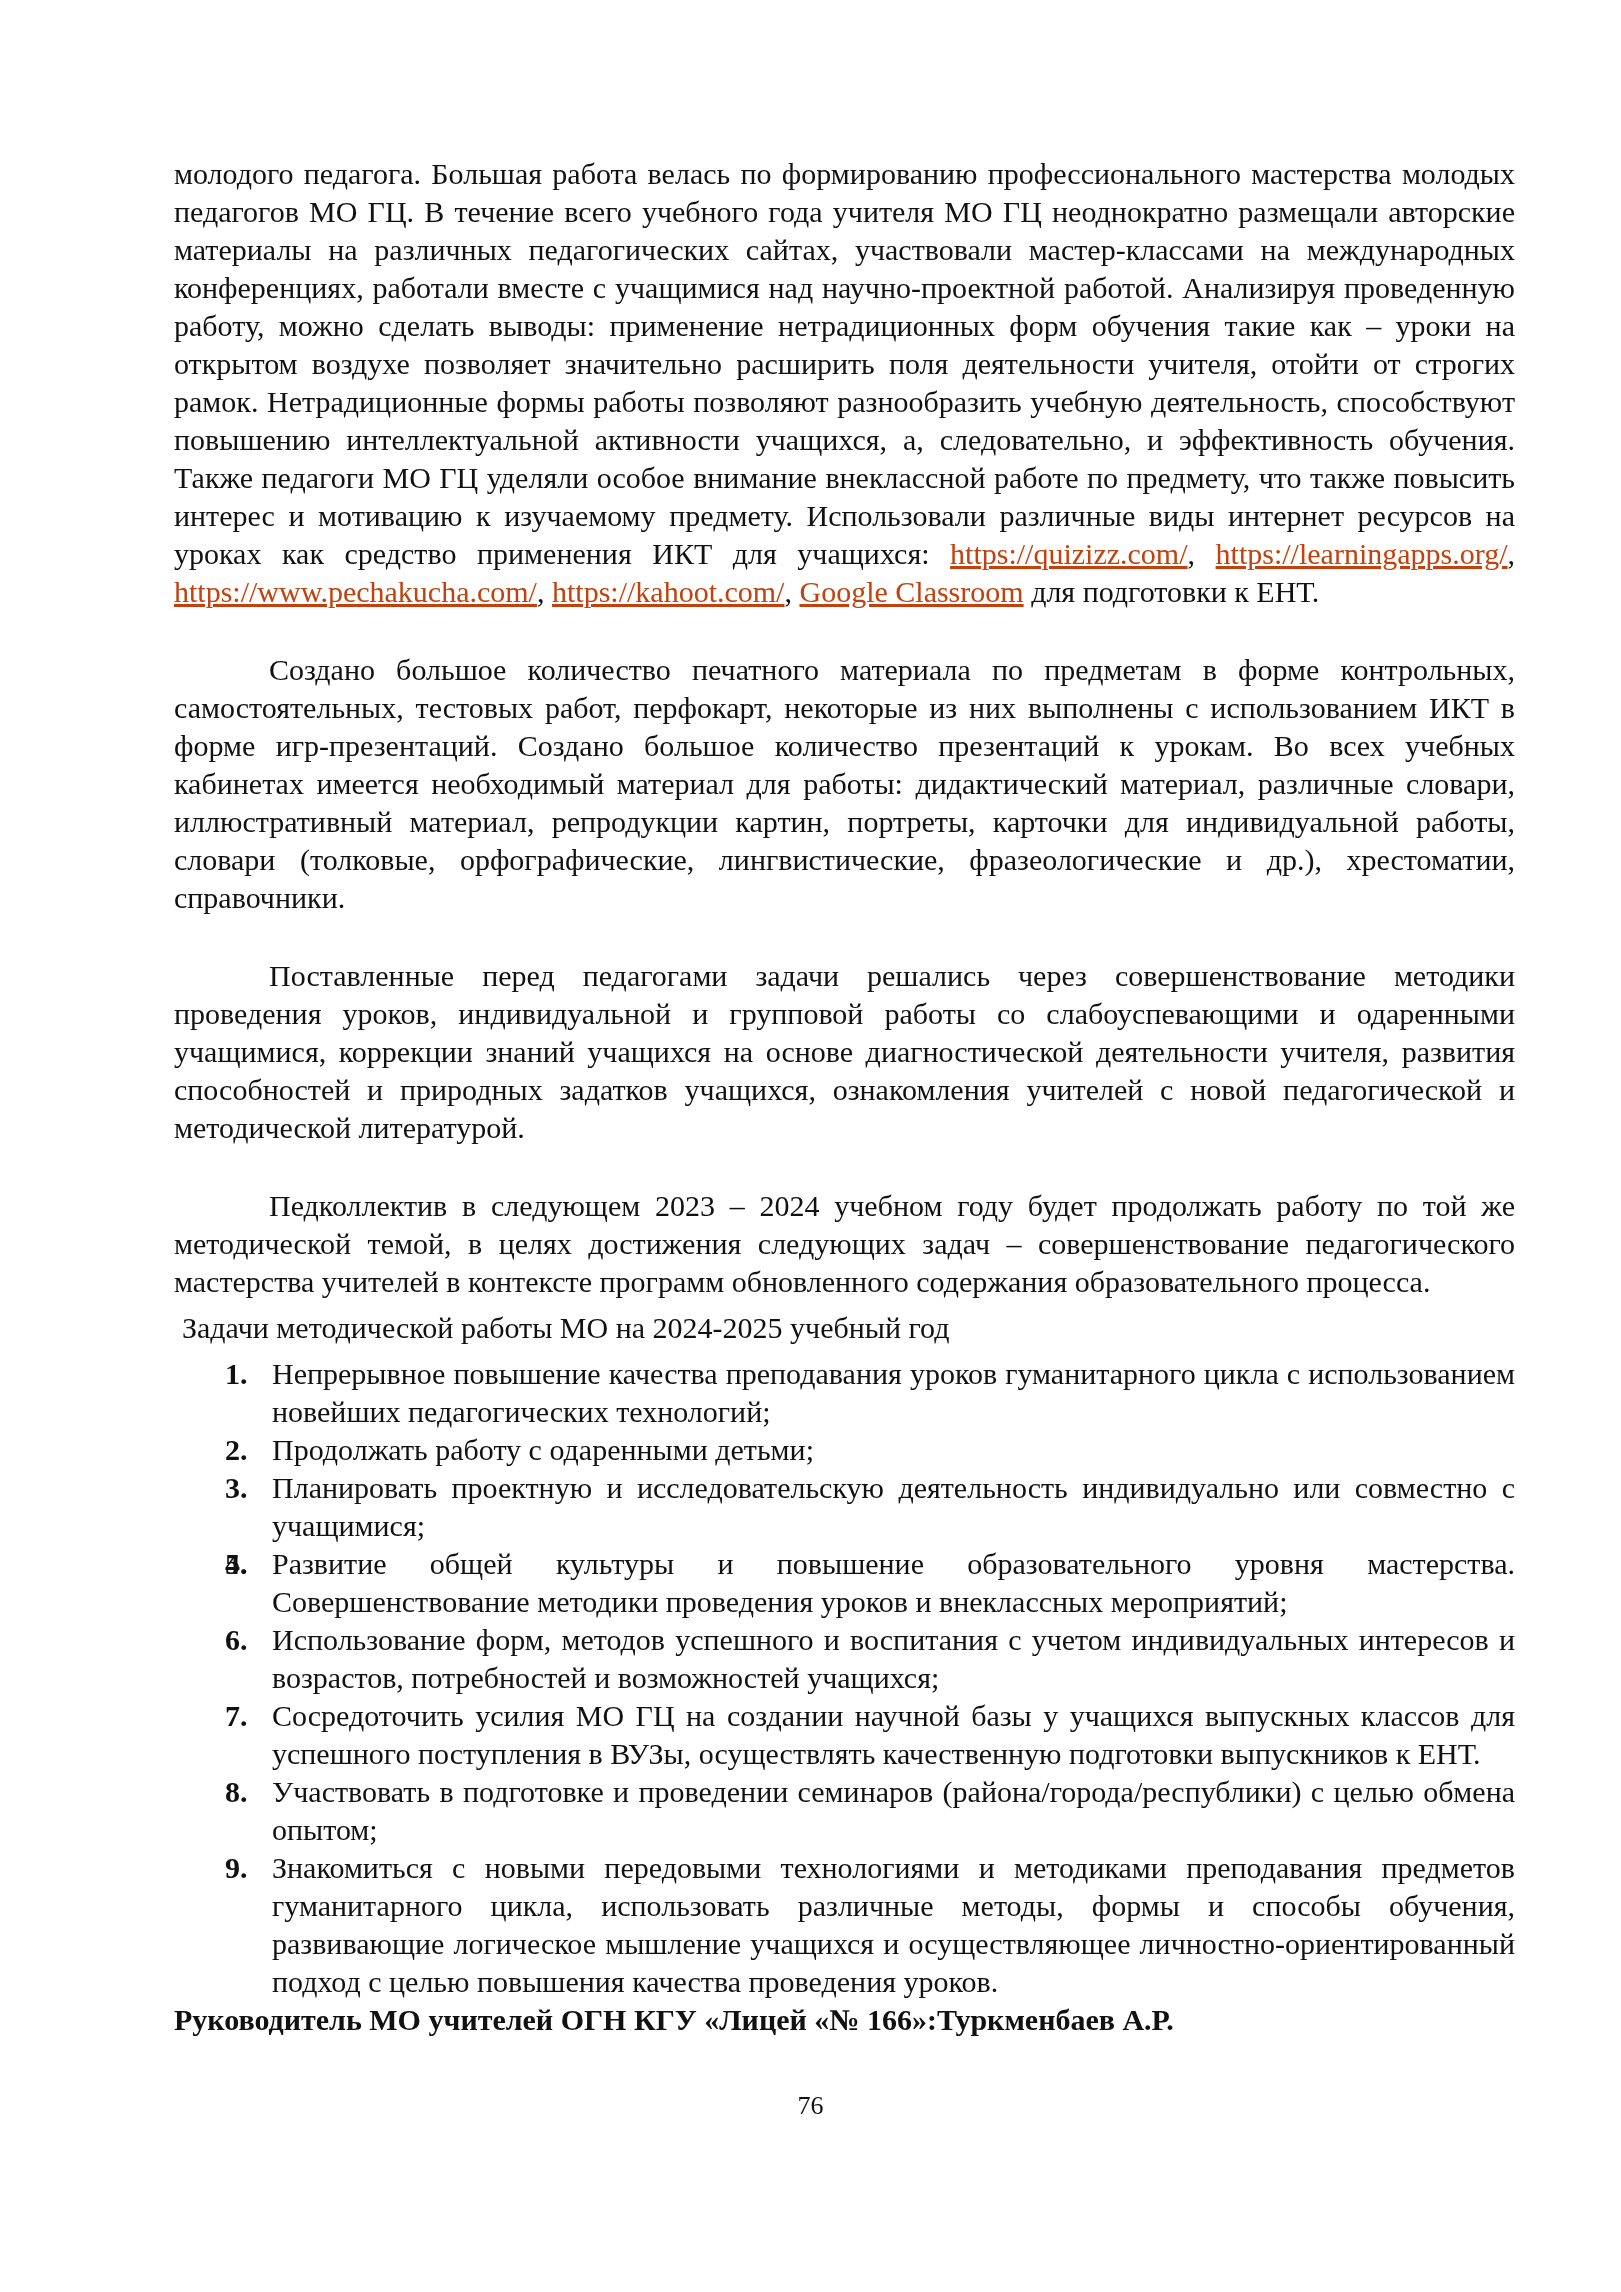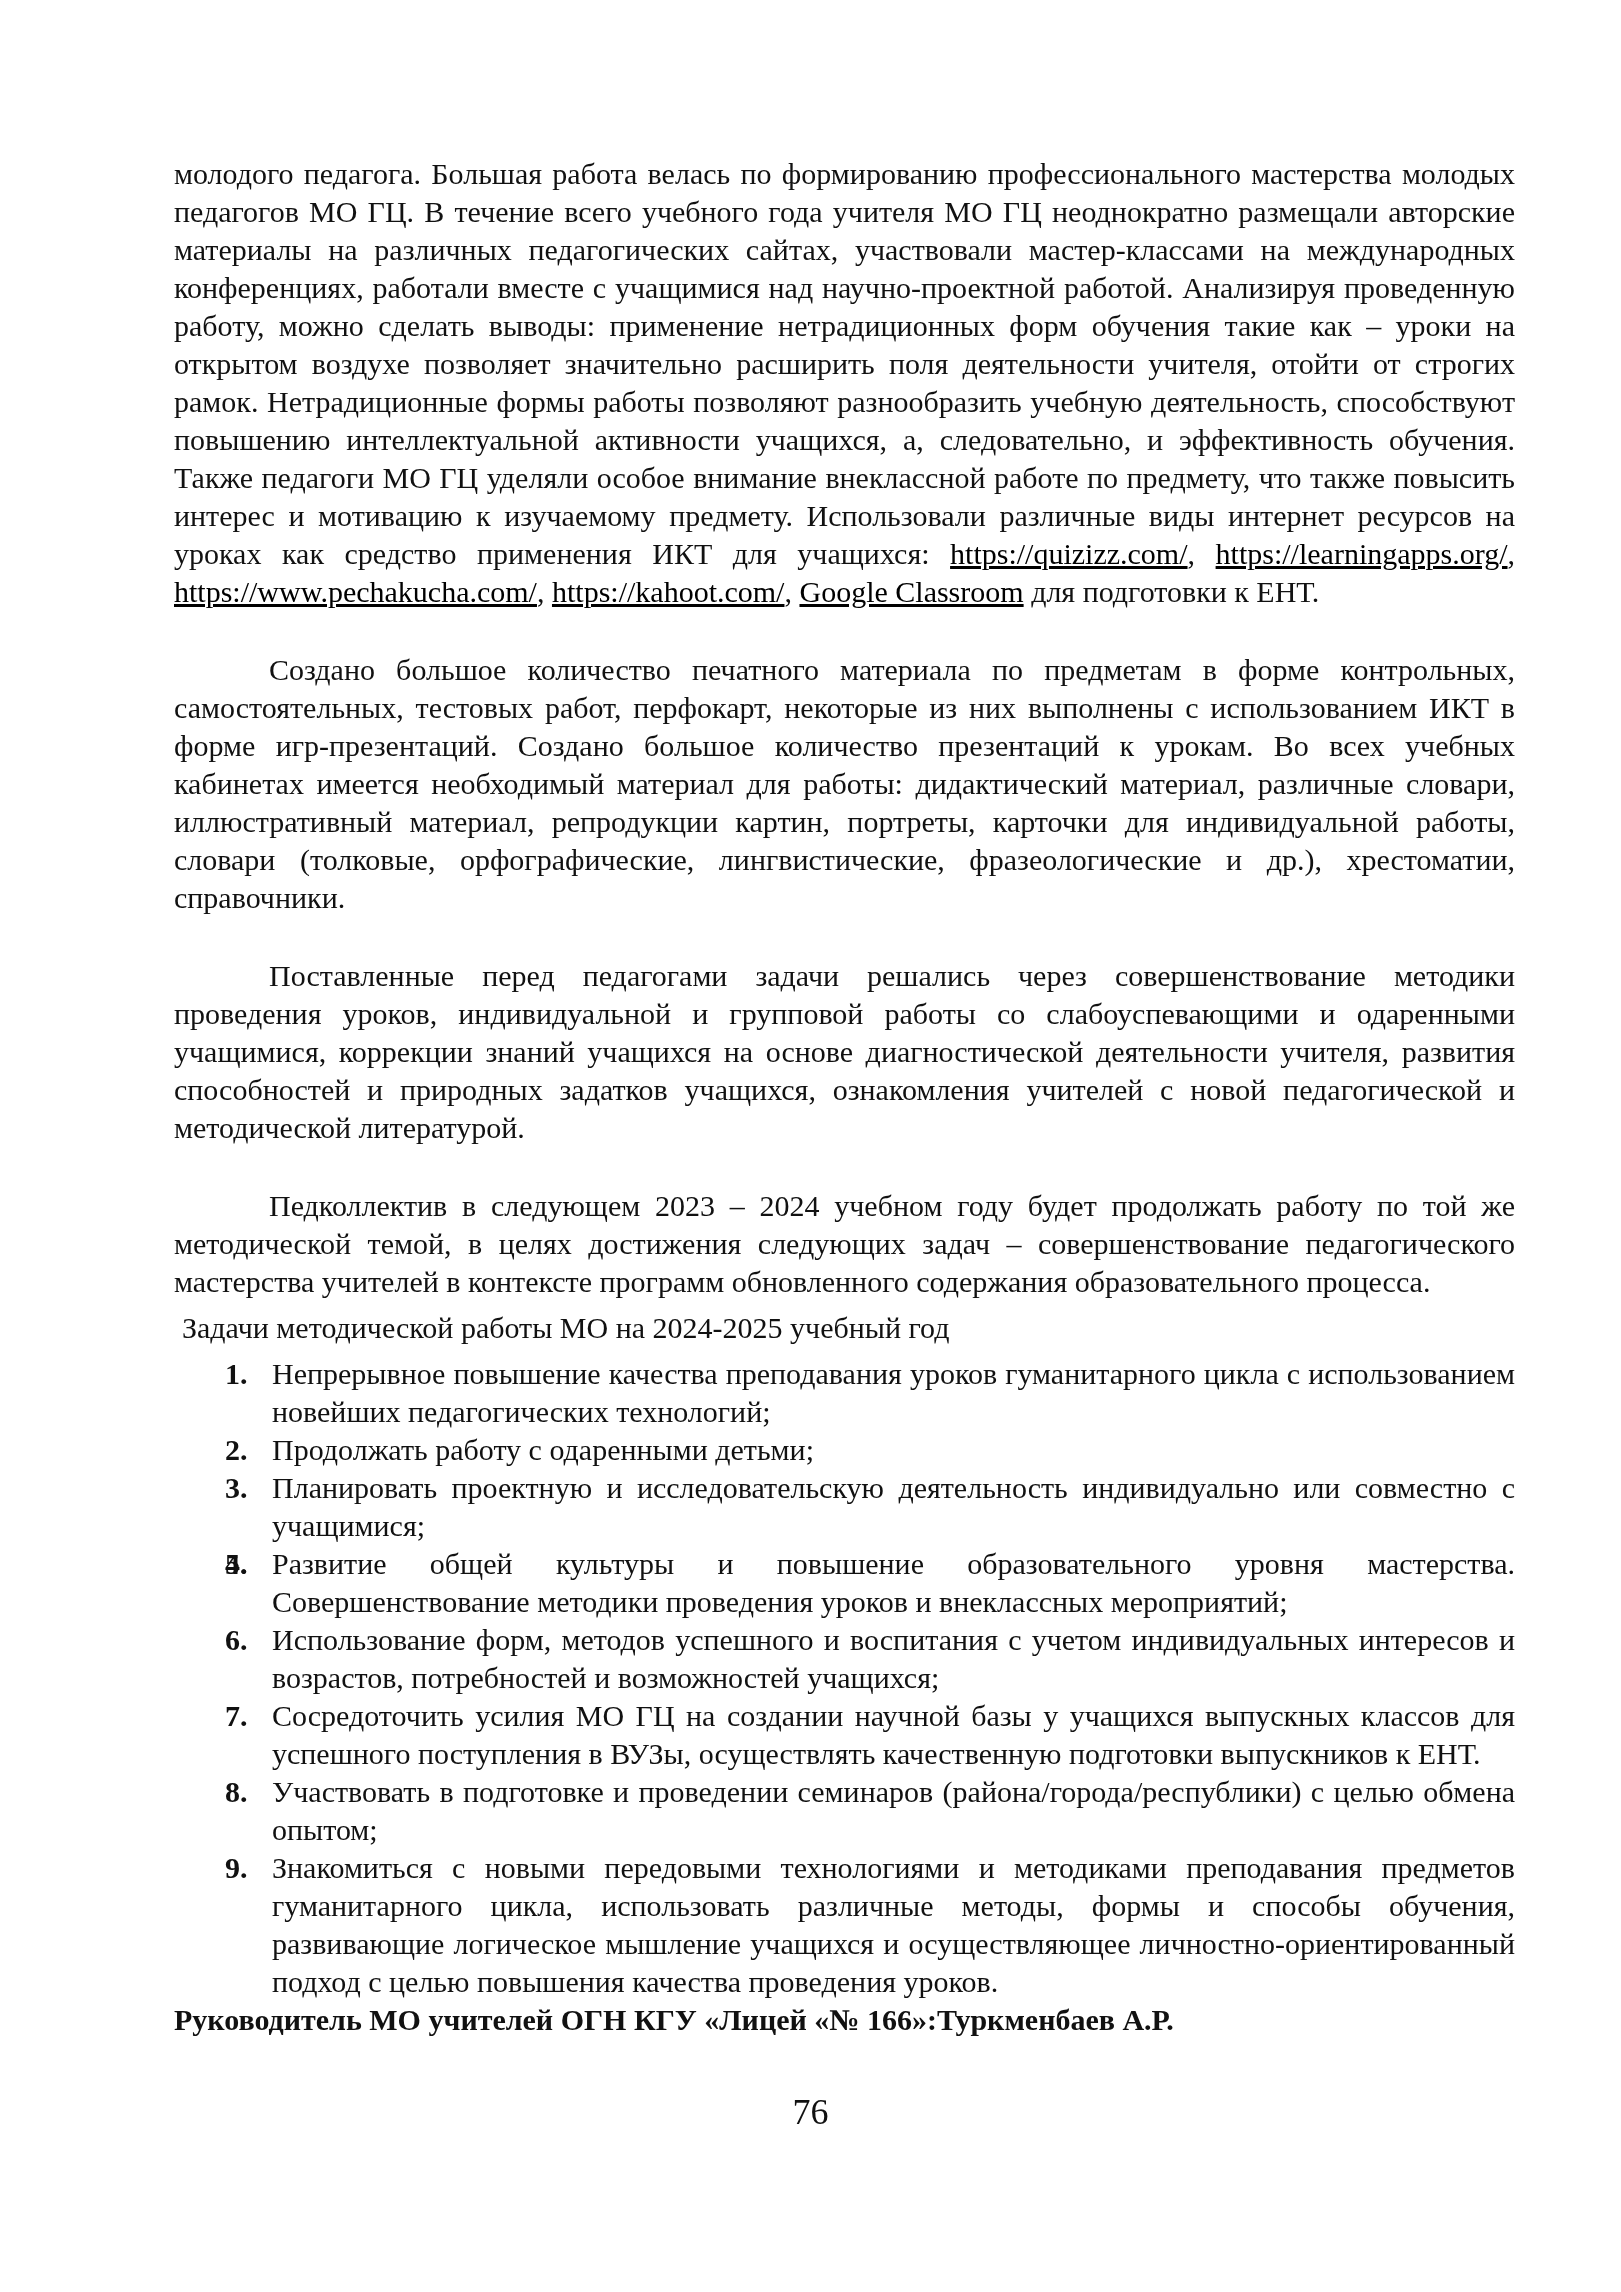--- a/index.html
+++ b/index.html
@@ -3,29 +3,29 @@
 <meta charset="utf-8">
 <style>
   html, body { margin: 0; padding: 0; background: #ffffff; }
   body { width: 1621px; height: 2293px; position: relative; overflow: hidden; }
   .page {
     position: absolute; left: 174px; top: 155px; width: 1341px;
     font-family: "Liberation Serif", serif; font-size: 30px; line-height: 38px; color: #111;
   }
   p { margin: 0; text-align: justify; }
   p.indent { text-indent: 95px; margin-top: 40px; }
-  a { color: #000000; text-decoration: underline; }
+  a { color: #c2410c; text-decoration: underline; }
   .heading { font-weight: normal; margin: 8px; }
   ol { margin: 0; padding: 0; list-style: none; }
   ol li { position: relative; padding-left: 98px; text-align: justify; }
   ol li .num { position: absolute; left: 51px; top: 0; font-weight: bold; }
   .signature { font-weight: bold; margin: 0; }
   .page-number {
     position: absolute; left: 0; width: 1621px; top: 2091px; text-align: center;
-    font-family: "Liberation Serif", serif; font-size: 36px; color: #111;
+    font-family: "Liberation Serif", serif; font-size: 26px; color: #111;
   }
 </style>
 </head>
 <body>
 
 <div class="page">
   <p><span>молодого педагога. Большая работа велась по формированию профессионального мастерства молодых педагогов МО ГЦ. В течение всего учебного года учителя МО ГЦ неоднократно размещали авторские материалы на различных педагогических сайтах, участвовали мастер-классами на международных конференциях, работали вместе с учащимися над научно-проектной работой. Анализируя проведенную работу, можно сделать выводы: применение нетрадиционных форм обучения такие как – уроки на открытом воздухе позволяет значительно расширить поля деятельности учителя, отойти от строгих рамок. Нетрадиционные формы работы позволяют разнообразить учебную деятельность, способствуют повышению интеллектуальной активности учащихся, а, следовательно, и эффективность обучения. Также педагоги МО ГЦ уделяли особое внимание внеклассной работе по предмету, что также повысить интерес и мотивацию к изучаемому предмету. Использовали различные виды интернет ресурсов на уроках как средство применения ИКТ  для учащихся: </span><a href="#">https://quizizz.com/</a><span>, </span><a href="#">https://learningapps.org/</a><span>, </span><a href="#">https://www.pechakucha.com/</a><span>, </span><a href="#">https://kahoot.com/</a><span>, </span><a href="#">Google Classroom</a><span> для подготовки к ЕНТ.</span></p>
 
   <p class="indent">Создано большое количество печатного материала по предметам в форме контрольных, самостоятельных, тестовых работ, перфокарт, некоторые из них выполнены с использованием ИКТ в форме игр-презентаций. Создано большое количество презентаций к урокам. Во всех учебных кабинетах имеется необходимый материал для работы: дидактический материал, различные словари, иллюстративный материал, репродукции картин, портреты, карточки для индивидуальной работы, словари (толковые, орфографические, лингвистические, фразеологические и др.), хрестоматии, справочники.</p>
 

